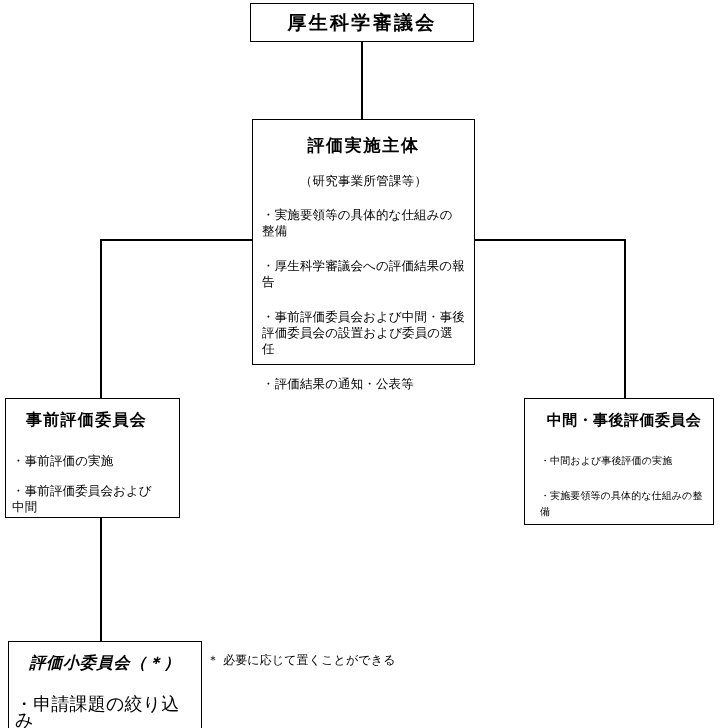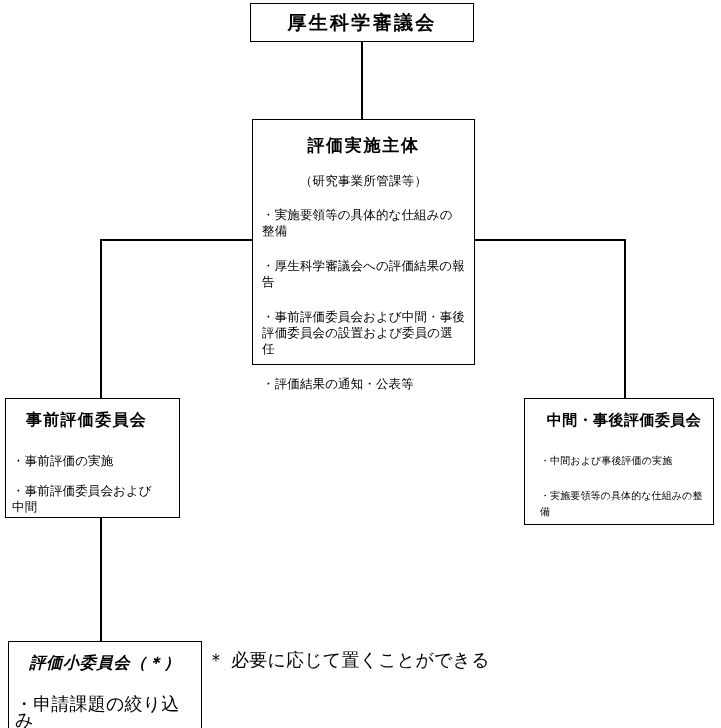--- a/index.html
+++ b/index.html
@@ -138,21 +138,21 @@
     margin-top: 22px;
     font-size: 18px;
     line-height: 16px;
   }
 
   
   #footnote {
     position: absolute;
     left: 207px;
     top: 652px;
-    font-size: 18px;
+    font-size: 12px;
     line-height: 16px;
     letter-spacing: 0.01em;
     white-space: nowrap;
   }
 
   
   #conn-council-main   { left: 361px; top: 42px;  height: 78px; }
   #conn-bus-horizontal { left: 100px; top: 239px; width: 525px; }
   #conn-bus-left       { left: 100px; top: 239px; height: 160px; }
   #conn-bus-right      { left: 624px; top: 239px; height: 160px; }

